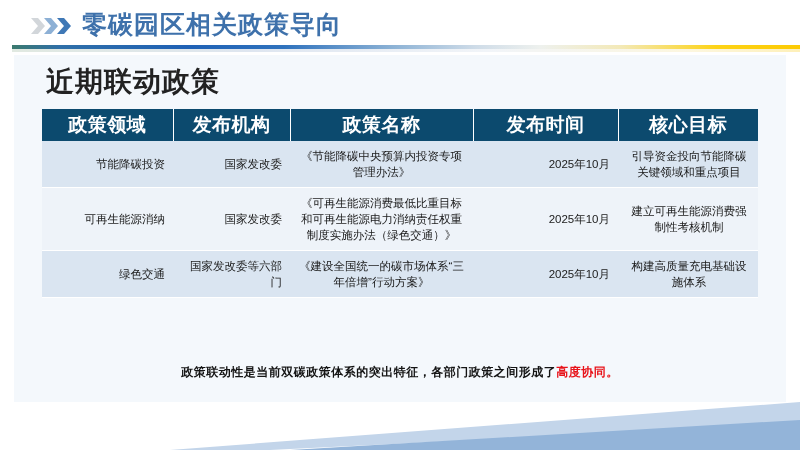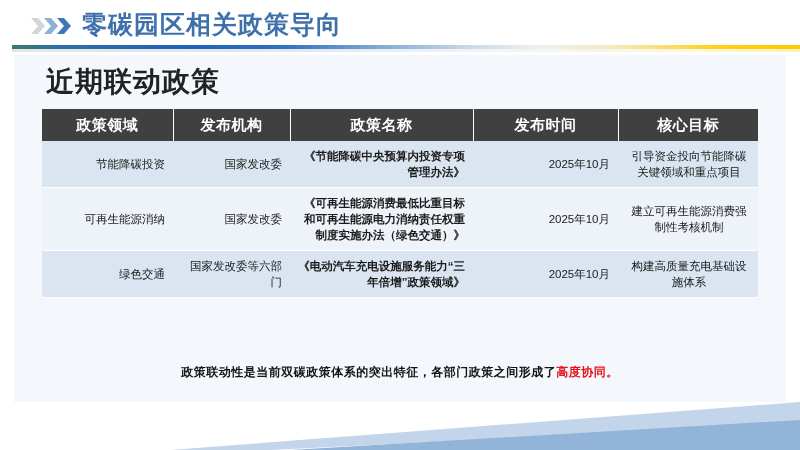--- a/index.html
+++ b/index.html
@@ -113,23 +113,23 @@
     table-layout: fixed;
     font-size: 11px;
   }
   .policy-table col.c1 { width: 131px; }
   .policy-table col.c2 { width: 117px; }
   .policy-table col.c3 { width: 183px; }
   .policy-table col.c4 { width: 145px; }
   .policy-table col.c5 { width: 140px; }
 
   .policy-table thead th {
-    background: #404040;
+    background: #0c4a6e;
     color: #ffffff;
-    font-size: 15px;
+    font-size: 19px;
     font-weight: bold;
     height: 30px;
     text-align: center;
     border-right: 1px solid #ffffff;
     letter-spacing: 0.5px;
     vertical-align: middle;
   }
   .policy-table thead th:last-child { border-right: none; }
 
   .policy-table tbody td {
@@ -137,21 +137,21 @@
     color: #1a1a1a;
     line-height: 16px;
     padding: 7px 8px;
     vertical-align: middle;
     text-align: right;
     border-bottom: 1px solid #ffffff;
   }
   .policy-table tbody tr.row-alt td { background: #dae5f1; }
   .policy-table tbody tr.row-base td { background: #eef3f9; }
 
-  .policy-table tbody td.col-name { text-align: right; font-weight: bold; }
+  .policy-table tbody td.col-name { text-align: center; }
   .policy-table tbody td.col-goal { text-align: center; padding-left: 10px; }
 
   
   .callout {
     position: absolute;
     left: 28px;
     top: 297px;
     width: 716px;
     height: 40px;
     display: flex;
@@ -218,21 +218,21 @@
       <tr class="row-base">
         <td>可再生能源消纳</td>
         <td>国家发改委</td>
         <td class="col-name">《可再生能源消费最低比重目标和可再生能源电力消纳责任权重制度实施办法（绿色交通）》</td>
         <td>2025年10月</td>
         <td class="col-goal">建立可再生能源消费强制性考核机制</td>
       </tr>
       <tr class="row-alt">
         <td>绿色交通</td>
         <td>国家发改委等六部门</td>
-        <td class="col-name">《电动汽车充电设施服务能力“三年倍增”政策领域》</td>
+        <td class="col-name">《建设全国统一的碳市场体系“三年倍增”行动方案》</td>
         <td>2025年10月</td>
         <td class="col-goal">构建高质量充电基础设施体系</td>
       </tr>
     </tbody>
   </table>
 
   <div class="callout">
     <div class="callout-text"><span>政策联动性是当前双碳政策体系的突出特征，各部门政策之间形成了</span><span class="hl">高度协同。</span></div>
   </div>
 

